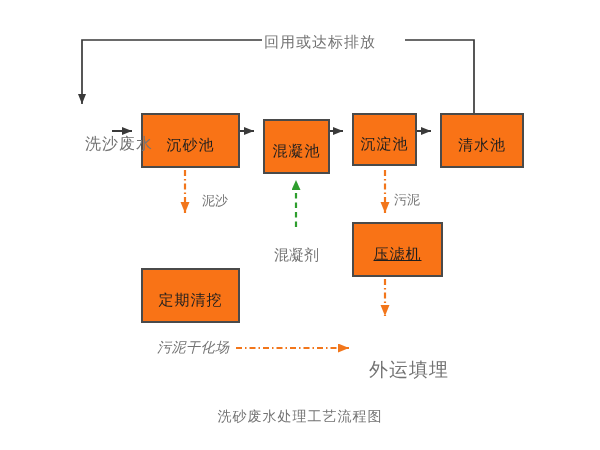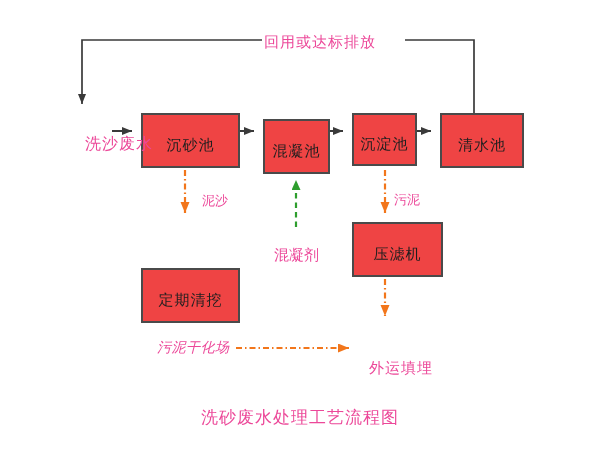--- a/index.html
+++ b/index.html
@@ -13,50 +13,50 @@
     color: #1f1f1f;
   }
   #wires {
     position: absolute;
     left: 0; top: 0;
     width: 600px; height: 450px;
   }
   .pbox {
     position: absolute;
     border: 2px solid #4a4a4a;
-    background: #ef4444;
+    background: #f97316;
     display: flex;
     align-items: center;
     justify-content: center;
     padding-top: 9px;
     box-sizing: border-box;
     font-size: 15px;
     letter-spacing: 1px;
     color: #1f1f1f;
   }
   .box-grit        { left: 141px; top: 113px; width: 99px; height: 55px; }
   .box-coag        { left: 263px; top: 119px; width: 67px; height: 55px; }
   .box-sed         { left: 352px; top: 113px; width: 65px; height: 53px; }
   .box-clear       { left: 440px; top: 113px; width: 84px; height: 55px; }
   .box-dredge      { left: 141px; top: 222px; width: 99px; height: 55px; margin-top: 46px; }
-  .box-press       { left: 352px; top: 222px; width: 91px; height: 55px; }
+  .box-press       { left: 352px; top: 222px; width: 91px; height: 55px; text-decoration: underline; }
   .lbl {
     position: absolute;
     white-space: nowrap;
     line-height: 1.2;
-    color: #ec4899;
+    color: #737373;
   }
   .lbl-influent  { left: 37px;  top: 134px; font-size: 16px; letter-spacing: 1px; margin-left: 48px; }
   .lbl-recycle   { left: 250px; top: 33px;  width: 140px; text-align: center; font-size: 15px; letter-spacing: 1px; }
   .lbl-sediment  { left: 202px; top: 193px; font-size: 13px; }
   .lbl-sludge    { left: 394px; top: 192px; font-size: 13px; }
   .lbl-coagulant { left: 274px; top: 246px; font-size: 15px; }
   .lbl-drying    { left: 157px; top: 339px; font-size: 14px; letter-spacing: 0.5px; font-style: italic; }
-  .lbl-landfill  { left: 369px; top: 359px; font-size: 15px; letter-spacing: 1px; }
-  .lbl-caption   { left: 0px;   top: 408px; width: 600px; text-align: center; font-size: 17px; letter-spacing: 1px; }
+  .lbl-landfill  { left: 369px; top: 359px; font-size: 19px; letter-spacing: 1px; }
+  .lbl-caption   { left: 0px;   top: 408px; width: 600px; text-align: center; font-size: 14px; letter-spacing: 1px; }
 </style>
 </head>
 <body>
 
 <div id="canvas">
 
   <svg id="wires" viewBox="0 0 600 450" xmlns="http://www.w3.org/2000/svg">
     <defs>
       <marker id="ahBlack" markerUnits="userSpaceOnUse" markerWidth="12" markerHeight="10" refX="10" refY="4" orient="auto">
         <path d="M0,0 L10,4 L0,8 Z" fill="#3a3a3a"></path>

